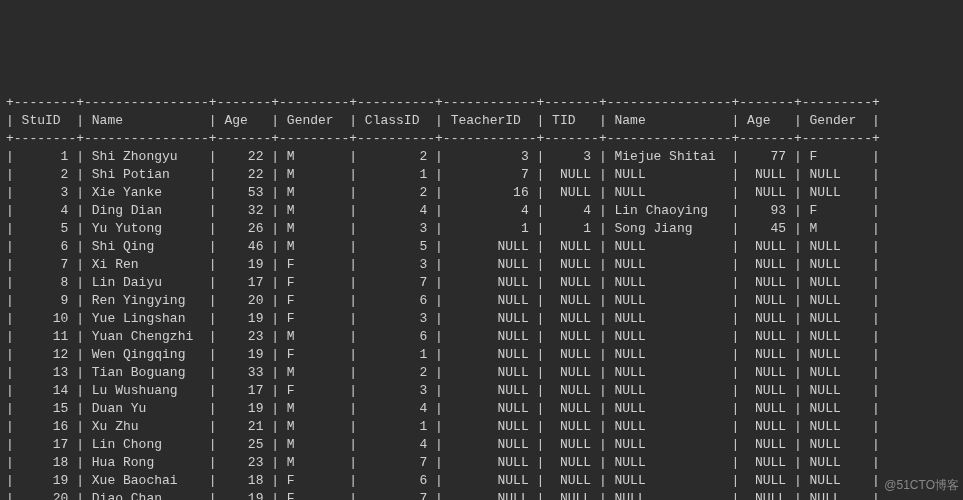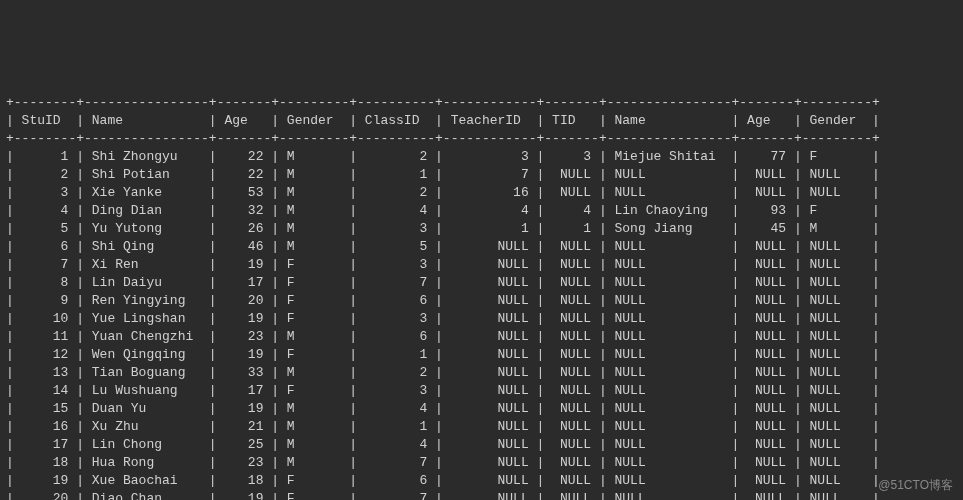--- a/index.html
+++ b/index.html
@@ -1,19 +1,19 @@
 <!DOCTYPE html>
 <html><head>
 <meta charset="utf-8">
 <style>
   html,body{margin:0;padding:0;background:#2b2b2b;color:#d0d0d0;
     font-family:Consolas,"Courier New",monospace;font-size:13px;
     line-height:18px;white-space:pre;}
   #term{padding:4px 6px;width:963px;box-sizing:border-box;}
-  .watermark{position:fixed;right:10px;bottom:6px;color:#888;
+  .watermark{position:fixed;right:4px;bottom:6px;color:#888;
     font-family:Arial,sans-serif;font-size:12px;text-align:right;}
 </style>
 </head>
 <body>
 
 
 
 <div id="term">+--------+----------------+-------+---------+----------+------------+-------+----------------+-------+---------+
 | StuID  | Name           | Age   | Gender  | ClassID  | TeacherID  | TID   | Name           | Age   | Gender  |
 +--------+----------------+-------+---------+----------+------------+-------+----------------+-------+---------+

